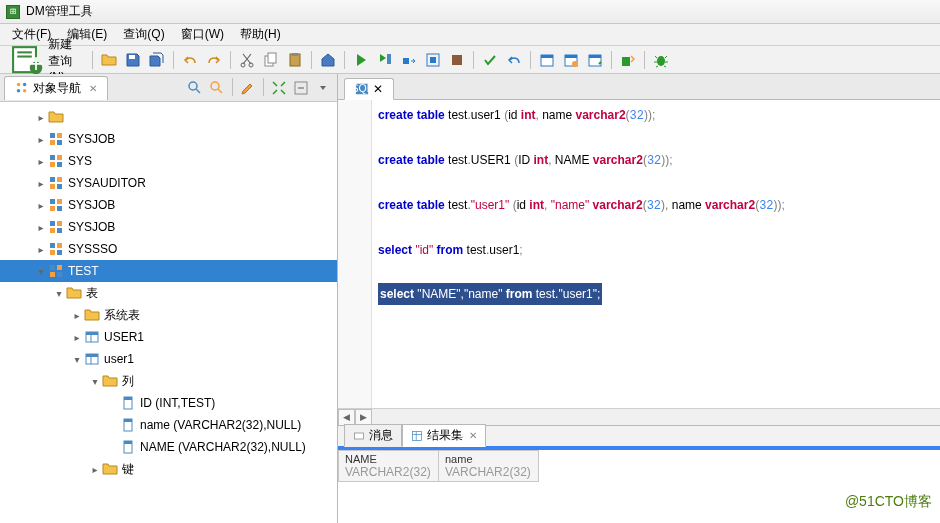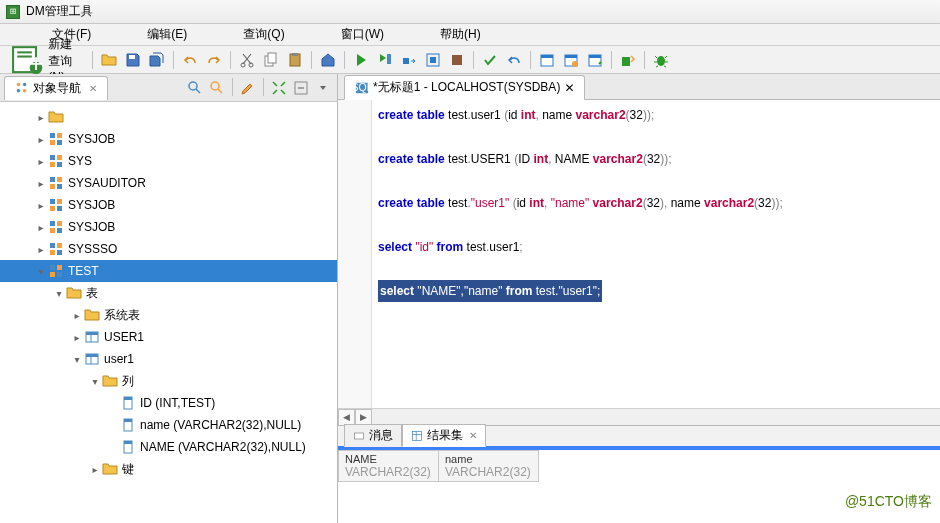--- a/index.html
+++ b/index.html
@@ -1,20 +1,20 @@
 <!DOCTYPE html>
 <html><head>
 <meta charset="utf-8">
 <style>
 * { margin:0; padding:0; box-sizing:border-box; font-family:"Microsoft YaHei",Arial,sans-serif; font-size:12px; }
 body { background:#f0f0f0; width:940px; height:523px; overflow:hidden; display:flex; flex-direction:column; }
 .titlebar { background:linear-gradient(#f8f8f8,#ececec); height:24px; display:flex; align-items:center; padding:0 6px; border-bottom:1px solid #c8c8c8; }
 .titlebar-icon { width:14px; height:14px; background:#3a8a3a; margin-right:6px; border:1px solid #2a6a2a; display:inline-flex; align-items:center; justify-content:center; color:#fff; font-size:8px; }
 .menubar { background:#f2f2f2; height:22px; display:flex; align-items:center; padding:0 4px; border-bottom:1px solid #d0d0d0; }
-.menubar span { padding:2px 8px; cursor:pointer;margin-left:40px; }
+.menubar span { padding:2px 8px; cursor:pointer; }
 .toolbar { background:#f2f2f2; height:28px; display:flex; align-items:center; padding:0 4px; border-bottom:1px solid #c8c8c8; gap:2px; }
 .tbtn { width:22px; height:22px; display:flex; align-items:center; justify-content:center; border:1px solid transparent; cursor:pointer; border-radius:2px; }
 .tbtn svg { width:16px; height:16px; }
 .tsep { width:1px; height:18px; background:#c0c0c0; margin:0 3px; }
 .newq { height:22px; padding:0 6px; display:flex; align-items:center; gap:4px; border:1px solid transparent; cursor:pointer; }
 .main { flex:1; display:flex; overflow:hidden; }
 .left { width:338px; display:flex; flex-direction:column; border-right:1px solid #b8b8b8; background:#fff; }
 .ltabs { height:28px; background:#eaeaea; display:flex; align-items:center; padding:0 4px; border-bottom:1px solid #c8c8c8; }
 .ltab { background:#fff; border:1px solid #b8b8b8; border-bottom:none; padding:3px 10px; display:flex; align-items:center; gap:4px; border-radius:3px 3px 0 0; }
 .ltab .x { color:#888; margin-left:4px; font-size:10px; }
@@ -30,21 +30,21 @@
 .rtabs { height:26px; background:#eaeaea; display:flex; align-items:flex-end; padding:2px 6px 0; border-bottom:1px solid #b8b8b8; }
 .rtab { background:#fff; border:1px solid #b8b8b8; border-bottom:1px solid #fff; padding:3px 10px; display:flex; align-items:center; gap:4px; border-radius:3px 3px 0 0; margin-bottom:-1px; }
 .editor { flex:1; display:flex; background:#fff; overflow:hidden; }
 .gutter { width:34px; background:#f8f8f8; border-right:1px solid #e0e0e0; }
 .code { flex:1; font-family:Consolas,monospace; font-size:13px; padding:4px 6px; line-height:22px; white-space:pre; overflow:auto; }
 .hl { background:#2d4f8e; color:#fff; display:inline-block; padding:0 2px; }
 .kw { color:#0000cc; font-weight:bold; }
 .ty { color:#c00040; font-weight:bold; }
 .pn { color:#808080; }
 .str { color:#c00040; }
-.num { color:#000000; }
+.num { color:#3b82f6;font-family:Liberation Mono, monospace; }
 .bottom { height:98px; display:flex; flex-direction:column; border-top:1px solid #b8b8b8; background:#fff; }
 .btabs { height:24px; background:#f2f2f2; display:flex; align-items:flex-end; padding:2px 6px 0; border-bottom:4px solid #3b82f6; }
 .btab { padding:2px 8px; border:1px solid #b8b8b8; background:#f0f0f0; border-bottom:1px solid #f0f0f0; margin-bottom:-1px; display:flex; align-items:center; gap:4px; }
 .btab.act { background:#fff; border-bottom:1px solid #fff; }
 .btab .x { color:#888; margin-left:2px; font-size:10px; }
 .grid { flex:1; overflow:auto; }
 .grid table { border-collapse:collapse; }
 .grid th { background:#f4f4f4; border:1px solid #c8c8c8; padding:2px 6px; font-weight:normal; text-align:left; font-size:11px; color:#333; min-width:100px; }
 .grid th .sub { color:#999; font-size:12px; }
 .watermark { position:absolute; right:8px; bottom:12px; color:#4d7c0f; font-size:14px; pointer-events:none; }
@@ -449,21 +449,20 @@
       </div>
   </div>
 
   <div class="right">
     <div class="rtabs">
       <div class="rtab">
         <svg width="14" height="14" viewBox="0 0 16 16">
             <rect x="1" y="2" width="14" height="12" fill="#4a8ac2"></rect>
             <text x="8" y="11" font-size="6" fill="#fff" text-anchor="middle">SQL</text>
           </svg>
-        <span>*无标题1 - LOCALHOST(SYSDBA)</span>
         <span class="x">✕</span>
       </div>
     </div>
     <div class="editor">
       <div class="gutter"></div>
       <div class="code" id="code"><div><span class="kw">create</span> <span class="kw">table</span> test<span class="pn">.</span>user1 <span class="pn">(</span>id <span class="ty">int</span><span class="pn">,</span> name <span class="ty">varchar2</span><span class="pn">(</span><span class="num">32</span><span class="pn">))</span><span class="pn">;</span></div><div>&nbsp;</div><div><span class="kw">create</span> <span class="kw">table</span> test<span class="pn">.</span>USER1 <span class="pn">(</span>ID <span class="ty">int</span><span class="pn">,</span> NAME <span class="ty">varchar2</span><span class="pn">(</span><span class="num">32</span><span class="pn">))</span><span class="pn">;</span></div><div>&nbsp;</div><div><span class="kw">create</span> <span class="kw">table</span> test<span class="pn">.</span><span class="str">"user1"</span> <span class="pn">(</span>id <span class="ty">int</span><span class="pn">,</span> <span class="str">"name"</span> <span class="ty">varchar2</span><span class="pn">(</span><span class="num">32</span><span class="pn">),</span> name <span class="ty">varchar2</span><span class="pn">(</span><span class="num">32</span><span class="pn">))</span><span class="pn">;</span></div><div>&nbsp;</div><div><span class="kw">select</span> <span class="str">"id"</span> <span class="kw">from</span> test<span class="pn">.</span>user1<span class="pn">;</span></div><div>&nbsp;</div><div><span class="hl"><b>select</b> "NAME","name" <b>from</b> test."user1";</span></div></div>
     </div>
     <div class="scrollh">
         <div class="arrow">◀</div>
         <div class="arrow">▶</div>

